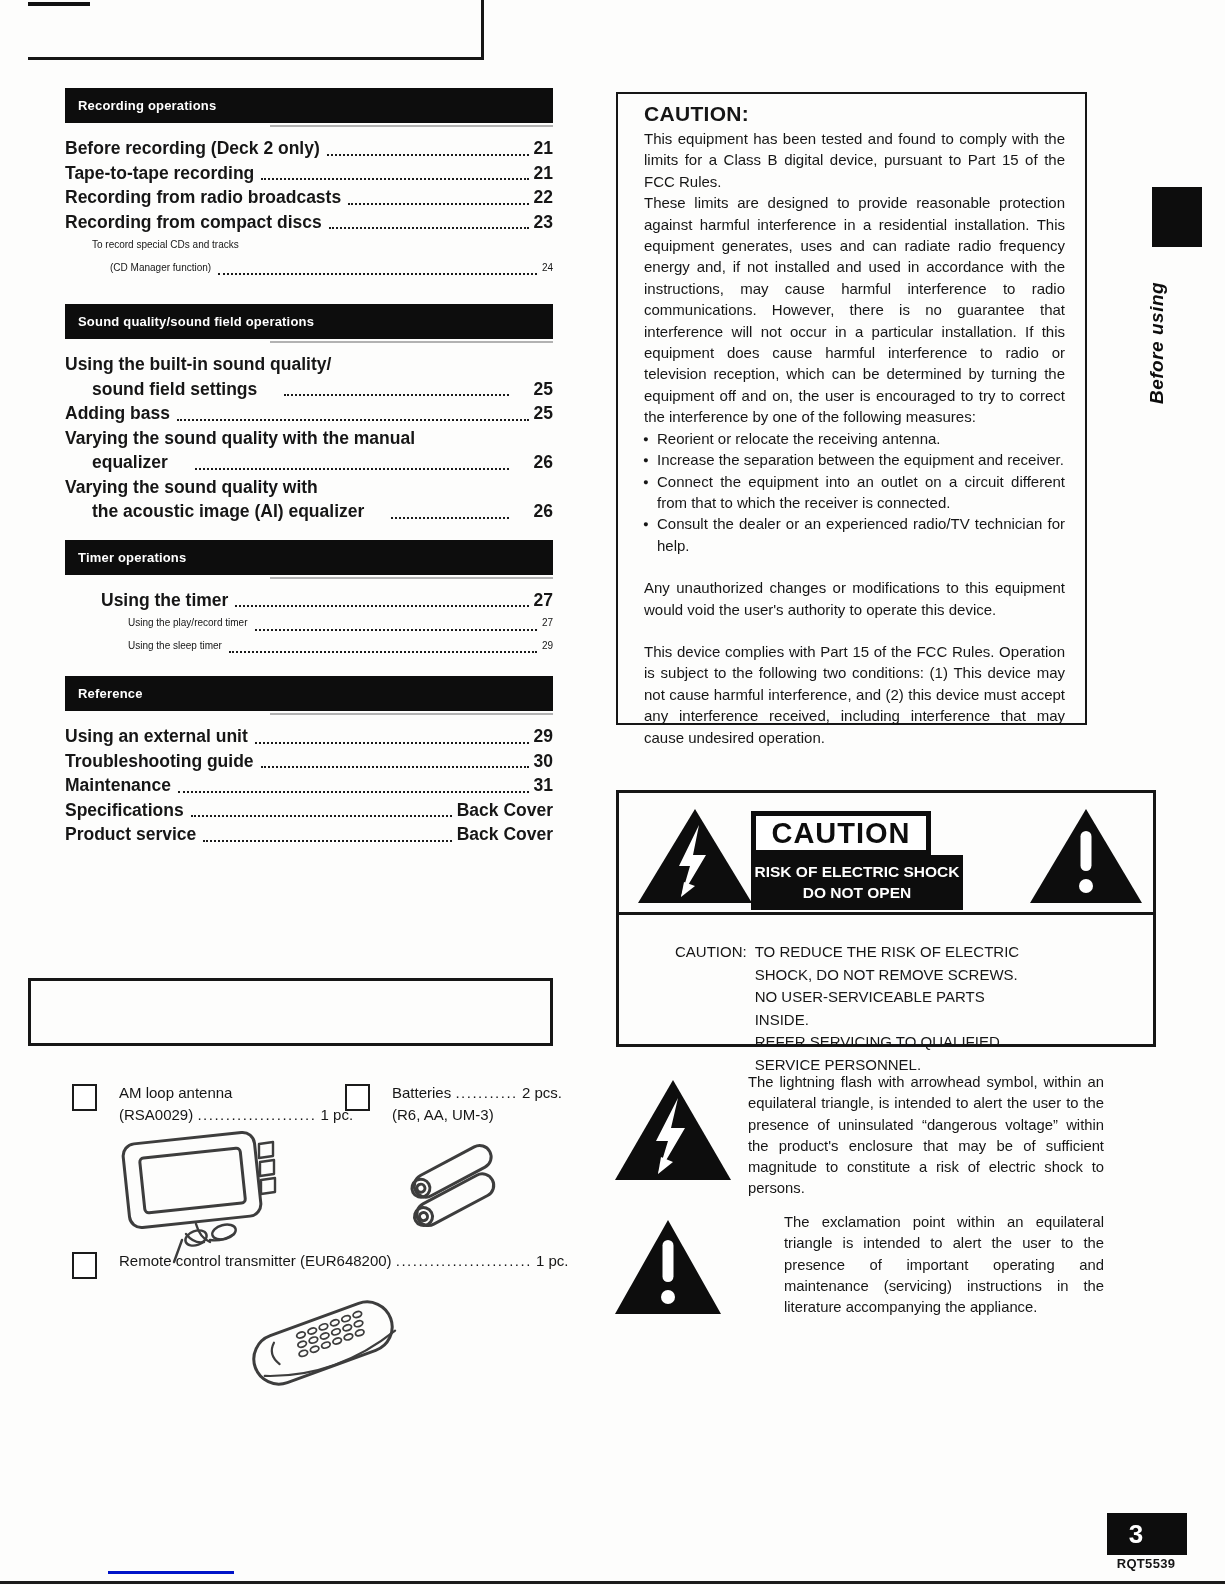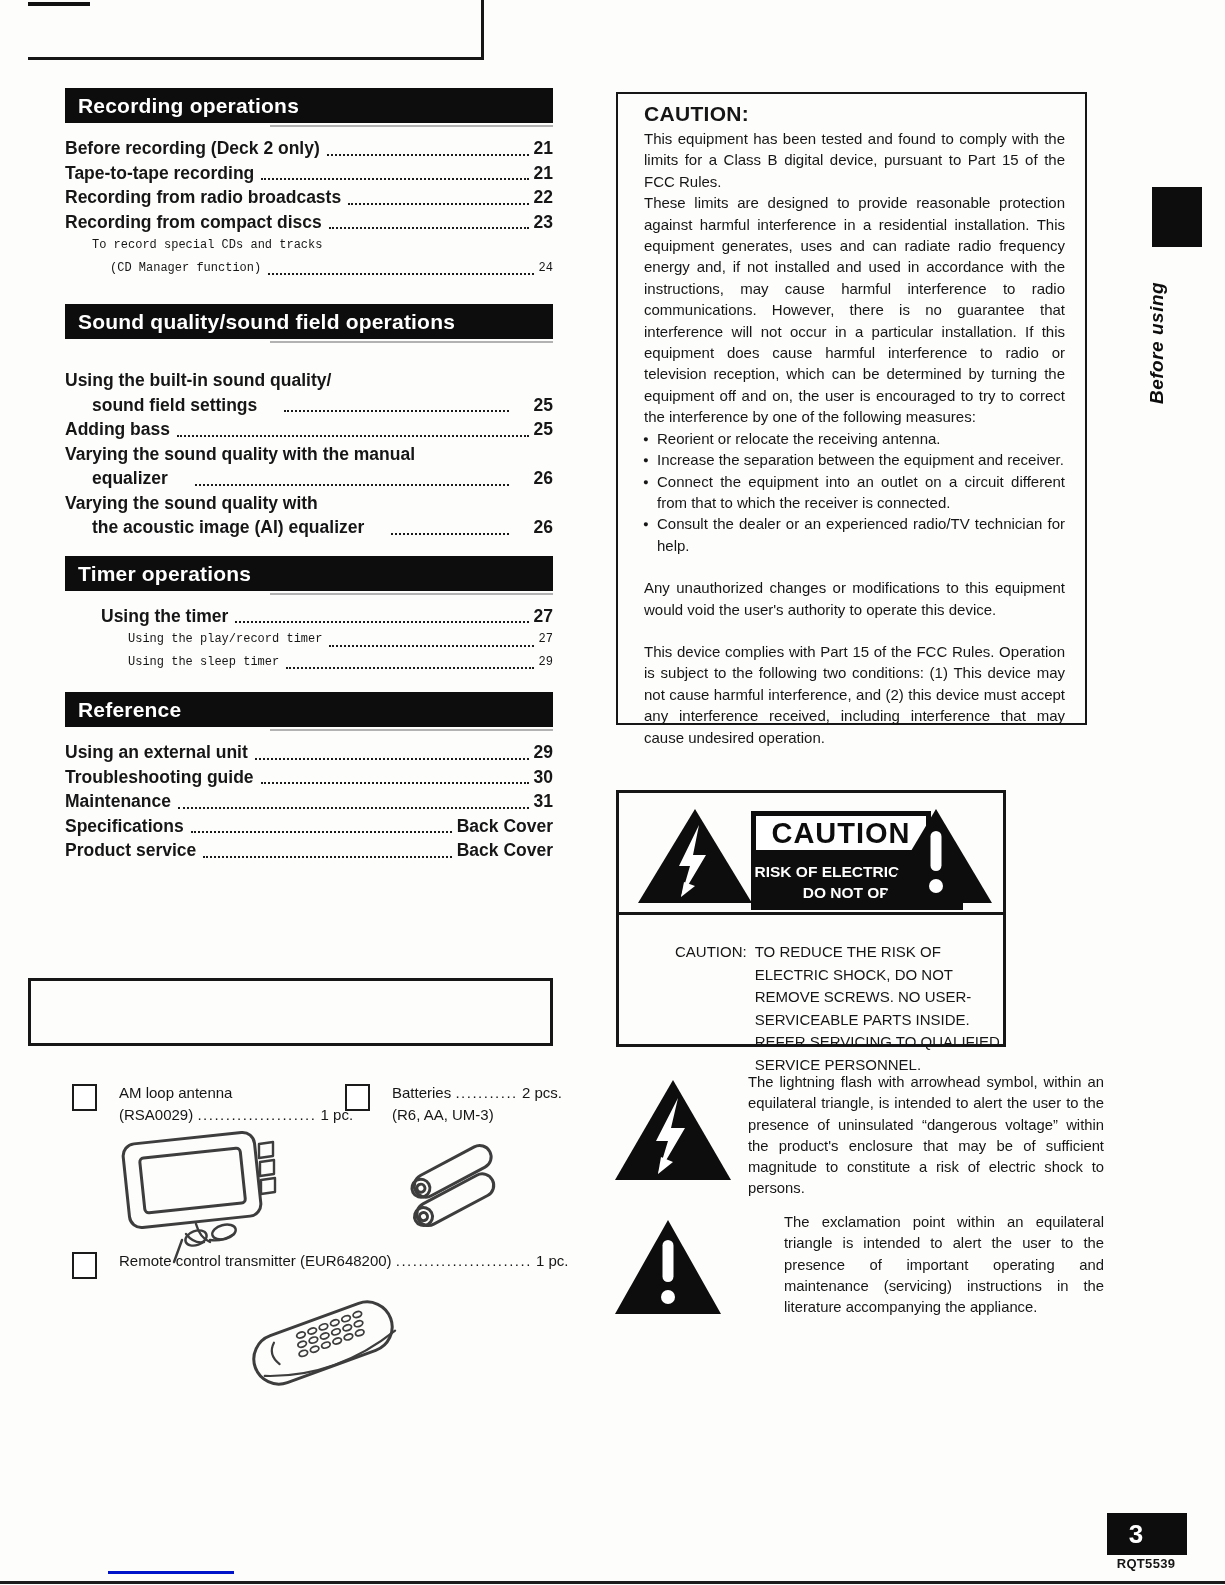--- a/index.html
+++ b/index.html
@@ -14,32 +14,32 @@
   .top-mark { position:absolute; left:28px; top:2px; width:62px; height:4px; background:#111; }
   .top-box { position:absolute; left:28px; top:-20px; width:456px; height:80px;
              border-right:3px solid #161616; border-bottom:3px solid #161616; }
   .blue-line { position:absolute; left:108px; top:1571px; width:126px; height:3px; background:#0013c8; }
   .bottom-noise { position:absolute; left:0; top:1581px; width:1225px; height:3px; background:#1c1c1c; }
 
   
   .toc-col { position:absolute; left:65px; top:88px; width:488px; }
   .section-bar {
     position:relative; height:35px; line-height:35px; background:#0d0d0d; color:#fff;
-    font-size:21px; font-weight:bold; padding-left:13px; letter-spacing:.2px;
+    font-size:13px; font-weight:bold; padding-left:13px; letter-spacing:.2px;
   }
   .section-bar::after { content:""; position:absolute; right:0; bottom:-4px; width:58%; height:2px; background:#8a8a8a; opacity:.65; }
   .toc-list { padding-top:13px; }
   .toc-list.gap1 { margin-bottom:25px; }
-  .toc-list.gap2 { margin-bottom:16px;margin-top:16px; }
+  .toc-list.gap2 { margin-bottom:16px; }
   .toc-list.gap3 { margin-bottom:19px;margin-left:36px; }
   .toc-row { display:flex; align-items:flex-end; font-size:17.5px; font-weight:bold; line-height:24.5px; }
   .toc-row .leader { flex:1; border-bottom:2.6px dotted #1a1a1a; margin:0 5px 5px 7px; }
   .toc-row .toc-page { white-space:nowrap; }
   .toc-row.mainindent { padding-left:27px;gap:20px; }
-  .toc-row.sub, .toc-row.subhead, .toc-row.sub2 { font-weight:normal; font-size:12px; line-height:22.5px;font-family:Liberation Mono, monospace; }
+  .toc-row.sub, .toc-row.subhead, .toc-row.sub2 { font-weight:normal; font-size:10px; line-height:22.5px; }
   .toc-row.sub .leader, .toc-row.sub2 .leader { border-bottom-width:2.2px; margin-bottom:4px; }
   .toc-row.sub, .toc-row.subhead { padding-left:27px; }
   .toc-row.sub2 { padding-left:45px; }
 
   
   .empty-box { position:absolute; left:28px; top:978px; width:525px; height:68px; border:3px solid #161616; }
   .acc-row1 { position:absolute; left:72px; top:1082px; width:486px; display:flex; font-size:15px; line-height:22px; }
   .acc-col1 { width:273px; display:flex; }
   .acc-col2 { flex:1; display:flex; }
   .checkbox { width:25px; height:27px; border:2.5px solid #1b1b1b; background:#fff; flex:none; margin-top:2px; }
@@ -55,21 +55,21 @@
   
   .fcc-box { position:absolute; left:616px; top:92px; width:471px; height:633px;
              border:2.5px solid #161616; padding:8px 20px 0 26px; }
   .fcc-title { font-size:21px; font-weight:bold; letter-spacing:.3px; margin-bottom:2px; }
   .fcc-box p { font-size:15px; line-height:21.4px; text-align:justify; }
   .fcc-bullets .bullet { position:relative; font-size:15px; line-height:21.4px; text-align:justify; padding-left:13px; }
   .fcc-bullets .bullet::before { content:"\25CF"; position:absolute; left:-1px; top:0; font-size:9.5px; }
   .fcc-gap { height:21px; }
 
   
-  .shock-box { position:absolute; left:616px; top:790px; width:390px; height:257px; border:3px solid #161616; }
+  .shock-box { position:absolute; left:616px; top:790px; width:540px; height:257px; border:3px solid #161616; }
   .shock-top { position:relative; height:122px; border-bottom:3px solid #161616; }
   .tri { position:absolute; }
   .tri-left { left:16px; top:12px; }
   .tri-right { right:8px; top:12px; }
   .shock-label { position:absolute; left:132px; top:18px; width:212px; }
   .shock-label-title { width:180px; border:5px solid #0d0d0d; background:#fff; color:#0d0d0d;
       font-size:29px; font-weight:bold; text-align:center; line-height:34px; letter-spacing:1px; }
   .shock-label-black { width:212px; background:#0d0d0d; color:#fff; text-align:center;
       font-size:15.5px; font-weight:bold; line-height:21px; padding:6px 0 7px; }
   .shock-bottom { display:flex; padding:26px 0 0 56px; font-size:15px; line-height:22.5px; }

